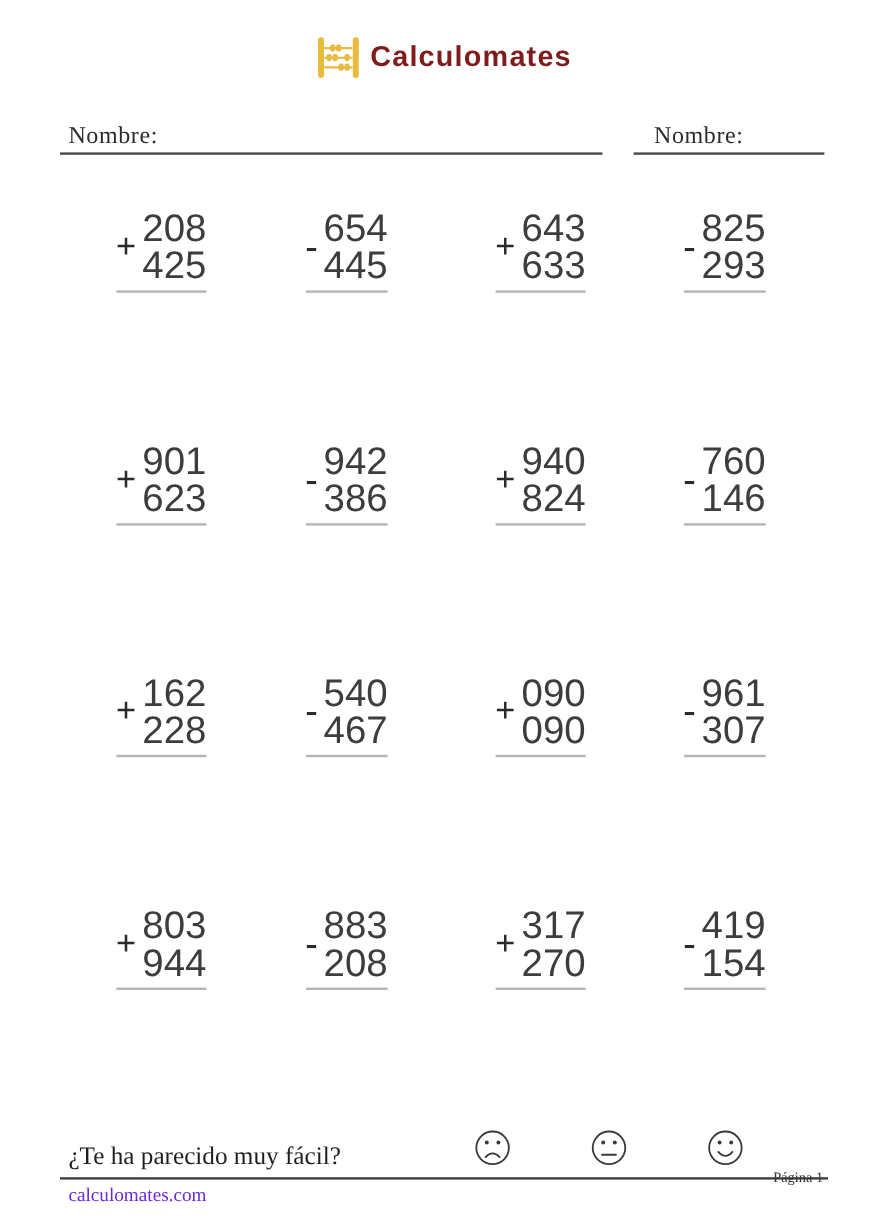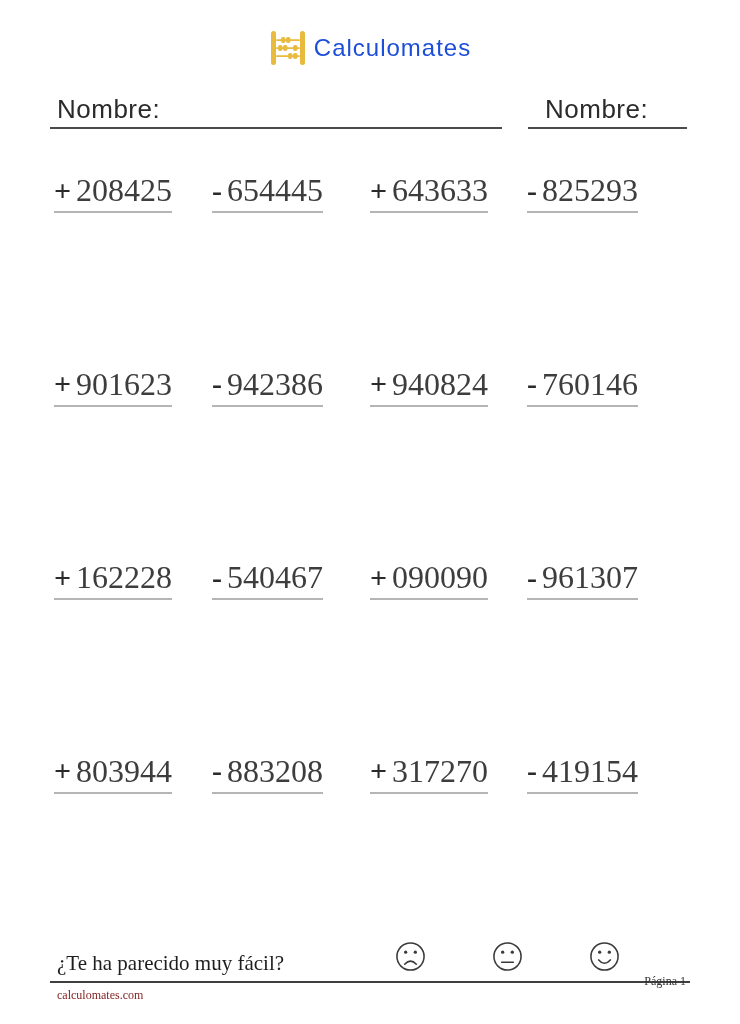--- a/index.html
+++ b/index.html
@@ -3,56 +3,56 @@
 <meta charset="utf-8">
 <style>
   html,body{margin:0;padding:0;}
   body{width:740px;height:1024px;background:#ffffff;position:relative;overflow:hidden;
        font-family:"Liberation Sans",sans-serif;}
 
   
   .logo{position:absolute;top:28px;left:0;width:740px;display:flex;justify-content:center;
         align-items:center;gap:7px;}
   .logo svg{display:block;}
-  .logo-text{font-family:"Liberation Sans",sans-serif;font-size:24px;font-weight:400;
-             color:#1d4ed8;letter-spacing:1px;}
-
-  
-  .hand{font-family:Liberation Sans, sans-serif;font-size:26px;color:#2b2b2b;letter-spacing:.5px;text-align:center;}
+  .logo-text{font-family:"Liberation Sans",sans-serif;font-size:24px;font-weight:700;
+             color:#7f1d1d;letter-spacing:1px;}
+
+  
+  .hand{font-family:Liberation Serif, serif;font-size:20px;color:#2b2b2b;letter-spacing:.5px;text-align:center;}
   .name-field{position:absolute;left:50px;top:99px;width:452px;height:28px;
               border-bottom:2px solid #4a4a4a;}
   .name-field .hand{position:absolute;left:7px;bottom:2px;}
   .curso-field{position:absolute;left:528px;top:99px;width:159px;height:28px;
                border-bottom:2px solid #4a4a4a;}
   .curso-field .hand{position:absolute;left:17px;bottom:2px;}
 
   
   .grid{position:absolute;left:55px;top:175px;width:583px;display:grid;
         grid-template-columns:117px 151px 165px 150px;grid-auto-rows:193.5px;
         justify-items:end;align-items:start;}
   .problem{display:flex;align-items:center;border-bottom:2px solid #b5b5b5;padding-bottom:5px;}
   .op{font-family:"Liberation Serif",serif;font-size:30px;font-weight:bold;color:#2a2a2a;
       margin-right:5px;line-height:1;}
-  .nums{display:flex;align-items:flex-end;
-        font-family:Liberation Serif, serif;font-size:32px;line-height:31px;color:#3d3d3d;}
+  .nums{display:flex;flex-direction:column;align-items:flex-end;
+        font-family:Liberation Sans, sans-serif;font-size:32px;line-height:31px;color:#3d3d3d;}
 
   
   .question{position:absolute;left:57px;top:951px;font-family:"Liberation Serif",serif;
             font-size:21px;color:#1e1e1e;}
   .face{position:absolute;top:941px;width:31px;height:31px;}
   .face svg{display:block;width:31px;height:31px;}
   .face-sad{left:395px;}
   .face-neutral{left:492px;}
   .face-happy{left:589px;}
 
   
   .footer-rule{position:absolute;left:50px;top:981px;width:640px;height:0;
                border-top:2px solid #3f3f3f;}
   .site{position:absolute;left:57px;top:988px;font-family:"Liberation Serif",serif;
-        font-size:12px;color:#7f1d1d;}
+        font-size:16px;color:#6d28d9;}
   .pagenum{position:absolute;right:54px;top:974px;font-family:"Liberation Serif",serif;
            font-size:12px;color:#333333;}
 </style>
 </head>
 <body>
 
 <div class="logo">
   <svg width="38" height="40" viewBox="0 0 38 40" aria-hidden="true">
     <g fill="#e8bb3e">
       <rect x="2" y="3" width="5" height="34" rx="2.5"></rect>

